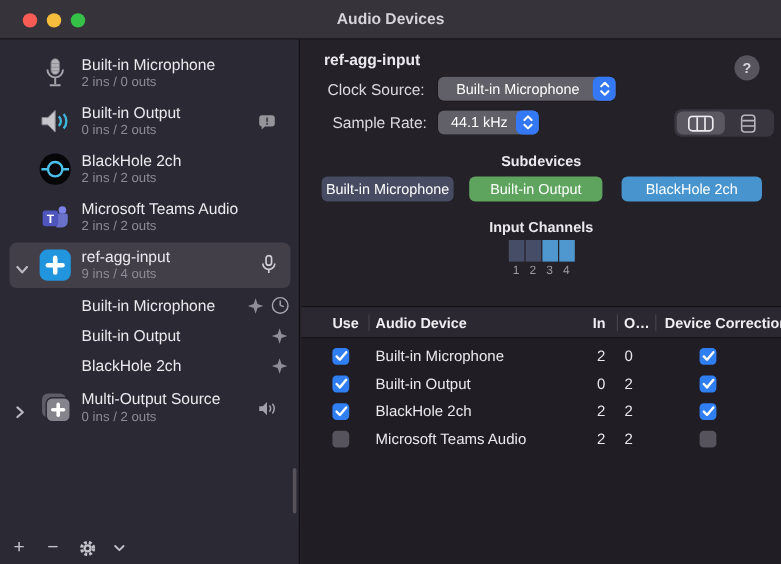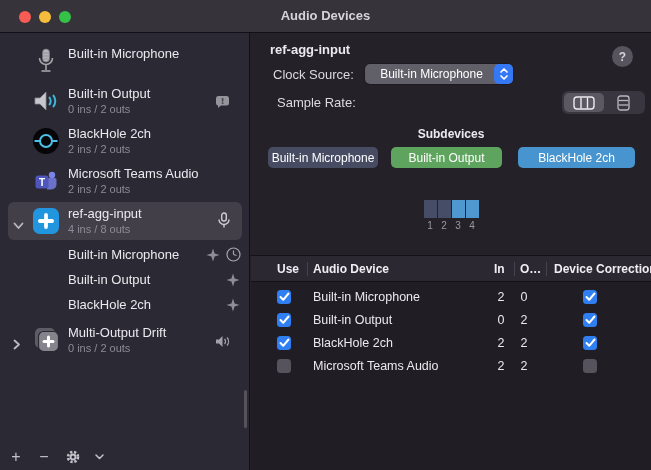--- a/index.html
+++ b/index.html
@@ -94,20 +94,21 @@
           <line x1="9" y1="6" x2="15.5" y2="6" stroke="#88868f" stroke-width="0.7"></line>
           <line x1="9" y1="9" x2="15.5" y2="9" stroke="#88868f" stroke-width="0.7"></line>
           <line x1="9" y1="12" x2="15.5" y2="12" stroke="#88868f" stroke-width="0.7"></line>
           <path d="M5.5 11 a6.5 6.5 0 0 0 13 0" fill="none" stroke="#a6a4ab" stroke-width="1.6"></path>
           <line x1="12" y1="18" x2="12" y2="23" stroke="#a6a4ab" stroke-width="1.6"></line>
           <line x1="7.5" y1="24" x2="16.5" y2="24" stroke="#a6a4ab" stroke-width="1.6"></line>
         </svg>
       </div>
       <div class="row-text">
         <div class="row-name">Built-in Microphone</div>
+        <div class="row-detail">2 ins / 0 outs</div>
       </div>
     </div>
 
     <div class="side-row" style="top:48px">
       <div class="dev-icon">
         <svg width="28" height="24" viewBox="0 0 28 24">
           <polygon points="3,9 8,9 14,3 14,21 8,15 3,15" fill="#c8c6cd" stroke="#8c8a92" stroke-width="0.8"></polygon>
           <path d="M17 8 a5.5 5.5 0 0 1 0 8" fill="none" stroke="#3fb5d9" stroke-width="2"></path>
           <path d="M21 6 a9 9 0 0 1 0 12" fill="none" stroke="#3fb5d9" stroke-width="2"></path>
         </svg>
@@ -164,21 +165,21 @@
       </div>
       <div class="dev-icon">
         <svg width="28" height="28" viewBox="0 0 28 28">
           <rect x="1" y="1" width="26" height="26" rx="6.5" fill="#2196de"></rect>
           <rect x="12.1" y="6" width="3.8" height="16" rx="1.9" fill="#ffffff"></rect>
           <rect x="6" y="12.1" width="16" height="3.8" rx="1.9" fill="#ffffff"></rect>
         </svg>
       </div>
       <div class="row-text">
         <div class="row-name">ref-agg-input</div>
-        <div class="row-detail">4 ins / 8 outs</div>
+        <div class="row-detail">9 ins / 4 outs</div>
       </div>
       <div class="trail" style="right:20px;top:11px">
         <svg width="12" height="17" viewBox="0 0 12 17">
           <rect x="3.7" y="1" width="4.6" height="8" rx="2.3" fill="none" stroke="#cfcdd4" stroke-width="1.4"></rect>
           <path d="M1 7.5 a5 5 0 0 0 10 0" fill="none" stroke="#cfcdd4" stroke-width="1.4"></path>
           <line x1="6" y1="12.5" x2="6" y2="15.5" stroke="#cfcdd4" stroke-width="1.4"></line>
         </svg>
       </div>
     </div>
 
@@ -224,21 +225,21 @@
       </div>
       <div class="dev-icon">
         <svg width="28" height="28" viewBox="0 0 28 28">
           <rect x="3" y="2" width="20" height="20" rx="5" fill="#5e5c64"></rect>
           <rect x="6.5" y="5.5" width="20" height="20" rx="5" fill="#85838b" stroke="#2b2933" stroke-width="1.2"></rect>
           <rect x="15" y="9.5" width="3" height="12" rx="1.5" fill="#ffffff"></rect>
           <rect x="10.5" y="14" width="12" height="3" rx="1.5" fill="#ffffff"></rect>
         </svg>
       </div>
       <div class="row-text">
-        <div class="row-name">Multi-Output Drift</div>
+        <div class="row-name">Multi-Output Source</div>
         <div class="row-detail">0 ins / 2 outs</div>
       </div>
       <div class="trail" style="right:20px;top:14px">
         <svg width="15" height="13" viewBox="0 0 15 13">
           <polygon points="1,4.5 4,4.5 7.5,1 7.5,12 4,8.5 1,8.5" fill="#a2a0a8"></polygon>
           <path d="M9.5 4 a3.5 3.5 0 0 1 0 5" fill="none" stroke="#a2a0a8" stroke-width="1.3"></path>
           <path d="M12 2.5 a6 6 0 0 1 0 8" fill="none" stroke="#a2a0a8" stroke-width="1.3"></path>
         </svg>
       </div>
     </div>
@@ -272,20 +273,29 @@
       <span class="pp-text">Built-in Microphone</span>
       <span class="pp-cap">
         <svg width="10" height="14" viewBox="0 0 10 14">
           <polyline points="2,5 5,2 8,5" fill="none" stroke="#fff" stroke-width="1.7" stroke-linecap="round" stroke-linejoin="round"></polyline>
           <polyline points="2,9 5,12 8,9" fill="none" stroke="#fff" stroke-width="1.7" stroke-linecap="round" stroke-linejoin="round"></polyline>
         </svg>
       </span>
     </div>
 
     <div class="field-label" style="left:26px;top:62px">Sample Rate:</div>
+    <div class="popup" style="left:114px;top:59px;width:84px">
+      <span class="pp-text">44.1 kHz</span>
+      <span class="pp-cap">
+        <svg width="10" height="14" viewBox="0 0 10 14">
+          <polyline points="2,5 5,2 8,5" fill="none" stroke="#fff" stroke-width="1.7" stroke-linecap="round" stroke-linejoin="round"></polyline>
+          <polyline points="2,9 5,12 8,9" fill="none" stroke="#fff" stroke-width="1.7" stroke-linecap="round" stroke-linejoin="round"></polyline>
+        </svg>
+      </span>
+    </div>
 
     <div class="seg">
       <div class="seg-btn on">
         <svg width="22" height="14" viewBox="0 0 22 14">
           <rect x="1" y="1" width="20" height="12" rx="3" fill="none" stroke="#ecebef" stroke-width="1.4"></rect>
           <line x1="8" y1="1.7" x2="8" y2="12.3" stroke="#ecebef" stroke-width="1.4"></line>
           <line x1="14.5" y1="1.7" x2="14.5" y2="12.3" stroke="#ecebef" stroke-width="1.4"></line>
         </svg>
       </div>
       <div class="seg-btn">
@@ -295,20 +305,21 @@
           <line x1="1.6" y1="10" x2="11.4" y2="10" stroke="#b9b7bf" stroke-width="1.3"></line>
         </svg>
       </div>
     </div>
 
     <div class="center-label" style="top:94px">Subdevices</div>
     <div class="subdev-btn" style="background:#474c63;left:17px;width:110px">Built-in Microphone</div>
     <div class="subdev-btn" style="background:#5ea45e;left:140px;width:111px">Built-in Output</div>
     <div class="subdev-btn" style="background:#4794ce;left:267px;width:117px">BlackHole 2ch</div>
 
+    <div class="center-label" style="top:149px">Input Channels</div>
     <div class="chan-strip">
       <div class="ch" style="background: rgb(69, 78, 102);"></div>
       <div class="ch" style="background: rgb(69, 78, 102);"></div>
       <div class="ch on" style="background: rgb(79, 151, 207);"></div>
       <div class="ch on" style="background: rgb(79, 151, 207);"></div>
     </div>
     <div class="chan-nums">
       <span>1</span>
       <span>2</span>
       <span>3</span>

